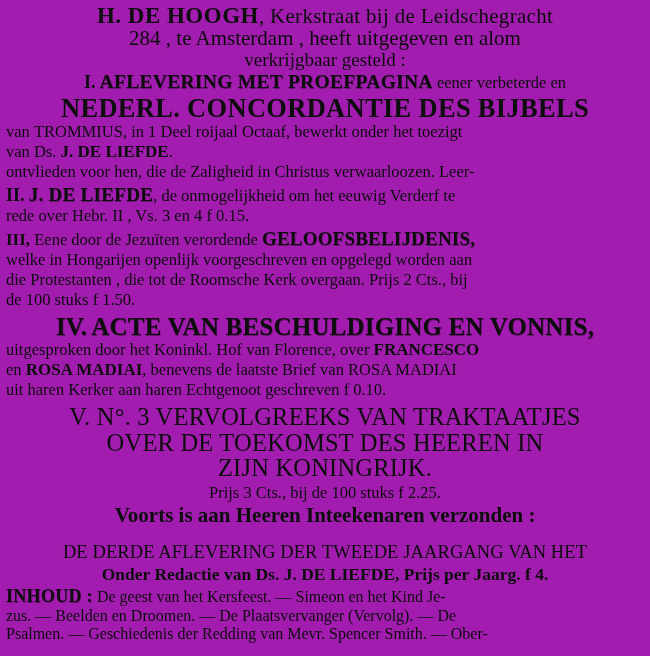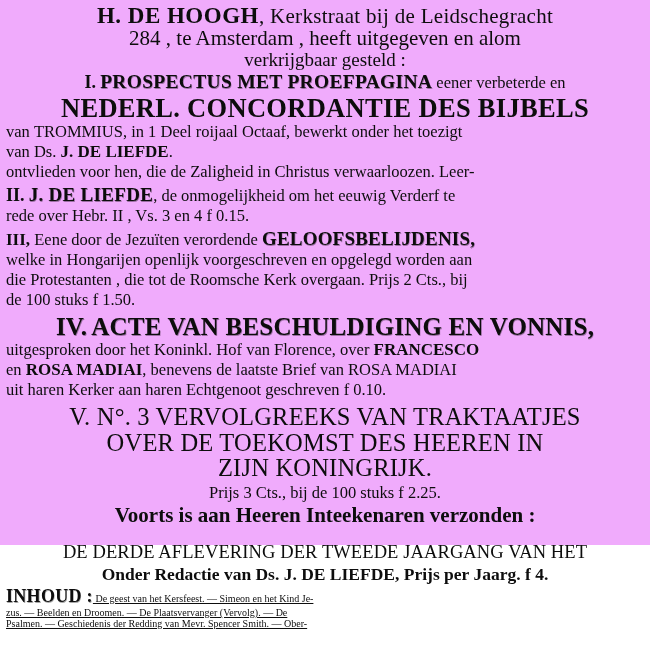--- a/index.html
+++ b/index.html
@@ -9,42 +9,42 @@
   }
   body {
     width: 650px;
     height: 656px;
     font-family: "Liberation Serif", serif;
     color: #0d0d0d;
     overflow: hidden;
   }
   #page {
     width: 650px;
-    height: 545px;
+    height: 656px;
     position: relative;
     padding: 4px 6px 0 6px;
     box-sizing: border-box;
-    background: #f0abfc;
+    background: #a21caf;
   }
   .line {
     display: block;
     width: 100%;
     text-align: center;
     line-height: 1.04;
     white-space: nowrap;
   }
   .lead {
     text-align: left;
     white-space: normal;
   }
   .s-head2  { font-size: 21px; }
   .s-sub    { font-size: 19px; }
   .s-big    { font-size: 27px; letter-spacing: .3px; }
   .s-body   { font-size: 16.5px; }
-  .s-body2  { font-size: 10px; text-decoration: underline; }
+  .s-body2  { font-size: 16px; }
   .b        { font-weight: bold; }
   .sc       { font-variant: small-caps; }
   .shadow   { text-shadow: 0.6px 0.6px 0 rgba(0,0,0,.35); }
   .mt2 { margin-top: 2px; }
   .mt3 { margin-top: 3px; }
   .mt4 { margin-top: 4px; }
   .hdr-title {
     font-size: 21px;
     letter-spacing: .3px;
   }
@@ -54,21 +54,21 @@
 
 <div id="page">
 
   <div class="line hdr-title">
     <span class="b sc" style="font-size:23px;letter-spacing:.5px;">H. DE HOOGH</span><span class="s-head2">, Kerkstraat bij de Leidschegracht</span>
   </div>
   <div class="line s-head2">284 , te Amsterdam , heeft uitgegeven en alom</div>
   <div class="line s-sub">verkrijgbaar gesteld :</div>
 
   <div class="line mt3 s-body">
-    <span class="b" style="font-size:18px;">I.</span><span>&nbsp;</span><span class="b shadow" style="font-size:19.5px;letter-spacing:.3px;">PROSPECTUS MET PROEFPAGINA</span><span class="s-body"> eener verbeterde en</span>
+    <span class="b" style="font-size:18px;">I.</span><span>&nbsp;</span><span class="b shadow" style="font-size:19.5px;letter-spacing:.3px;">AFLEVERING MET PROEFPAGINA</span><span class="s-body"> eener verbeterde en</span>
   </div>
 
   <div class="line s-big b mt2" style="font-size:26.5px;">NEDERL. CONCORDANTIE DES BIJBELS</div>
 
   <div class="lead s-body">
     <span>van </span><span class="sc" style="font-size:16.5px;">TROMMIUS</span><span>, in 1 Deel roijaal Octaaf, bewerkt onder het toezigt</span>
   </div>
   <div class="lead s-body">
     <span>van Ds. </span><span class="b sc" style="font-size:17px;">J. DE LIEFDE</span><span>.</span>
   </div>

